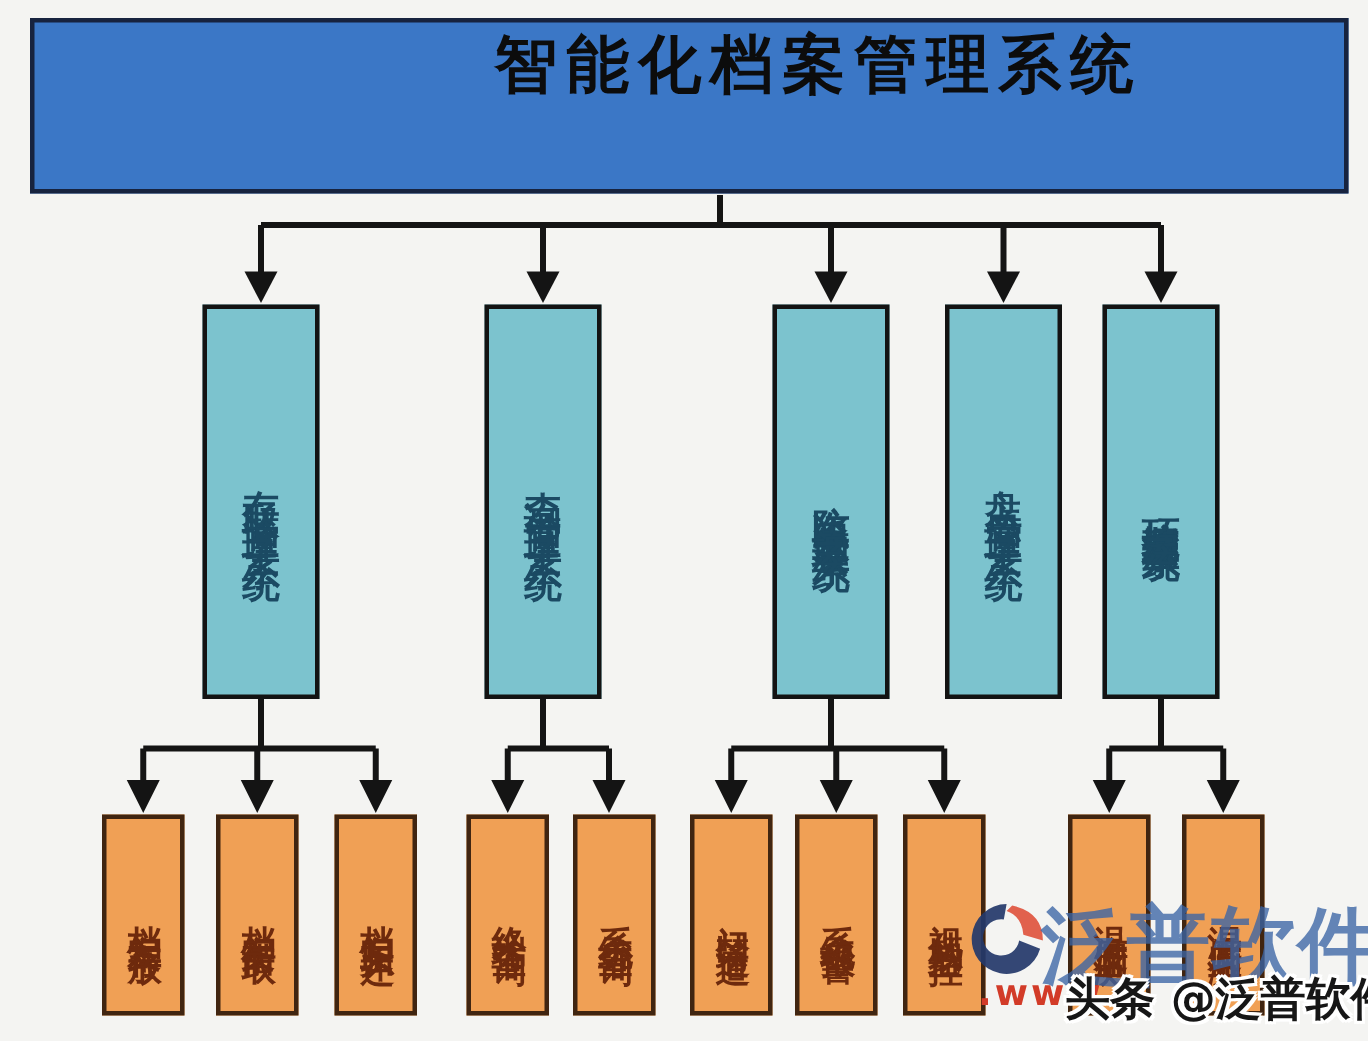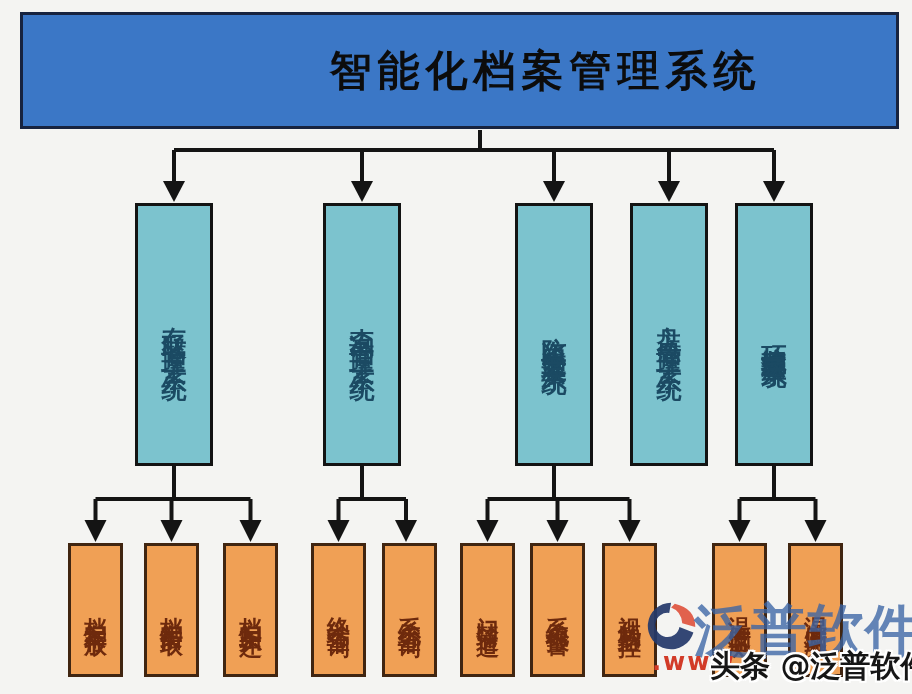--- a/index.html
+++ b/index.html
@@ -7,21 +7,21 @@
     width:912px;height:694px;position:relative;overflow:hidden;
     background:#f4f4f2;
     font-family:"DejaVu Sans","Liberation Sans",sans-serif;
   }
   .stage{position:absolute;inset:0;}
 
   
   .banner{
     position:absolute;left:20px;top:12px;width:879px;height:117px;
     background:#3b77c6;border:3px solid #17233f;box-sizing:border-box;
-    display:flex;align-items:center;justify-content:center;
+    display:flex;justify-content:center;
   }
   .banner .title{
     transform:translateX(86px);
     font-size:42px;font-weight:bold;color:#0c0c0c;letter-spacing:6px;
     white-space:nowrap;
   }
 
   
   .connectors{position:absolute;left:0;top:0;width:912px;height:694px;z-index:1;}
   .connectors path{stroke:#141414;stroke-width:4;fill:none;}

